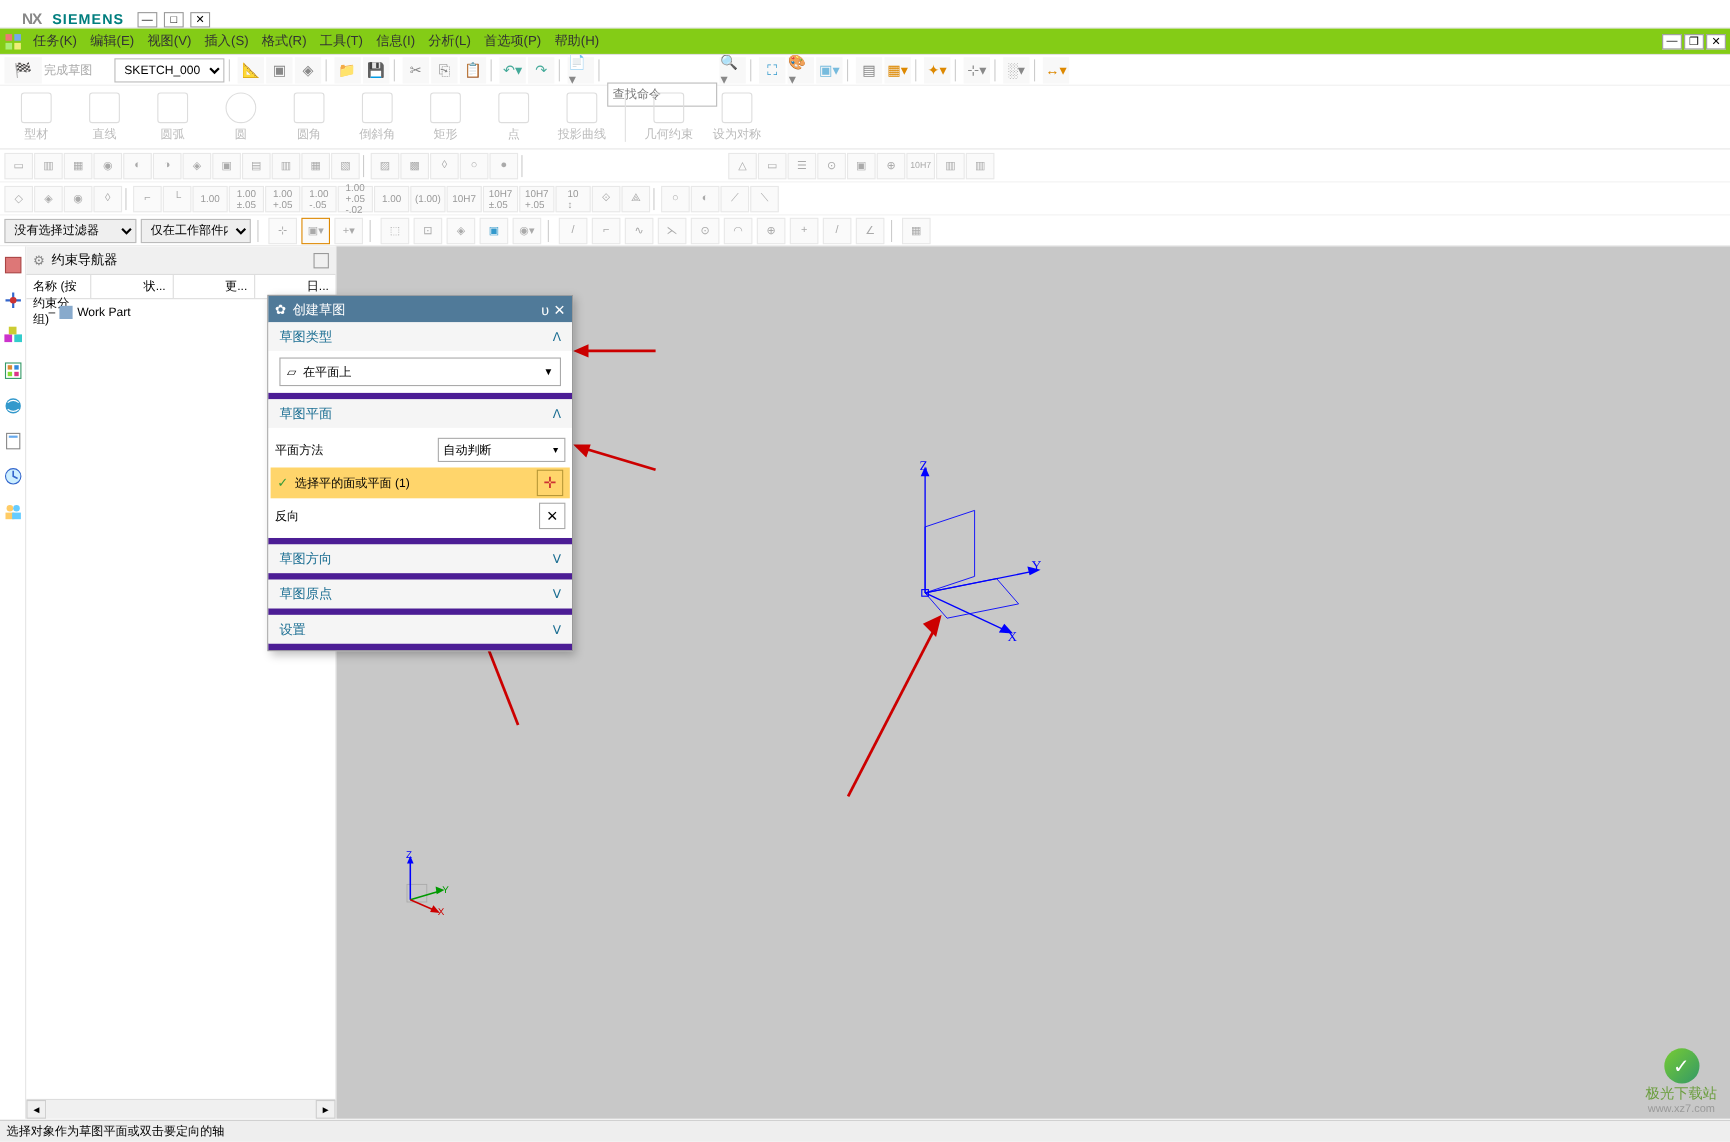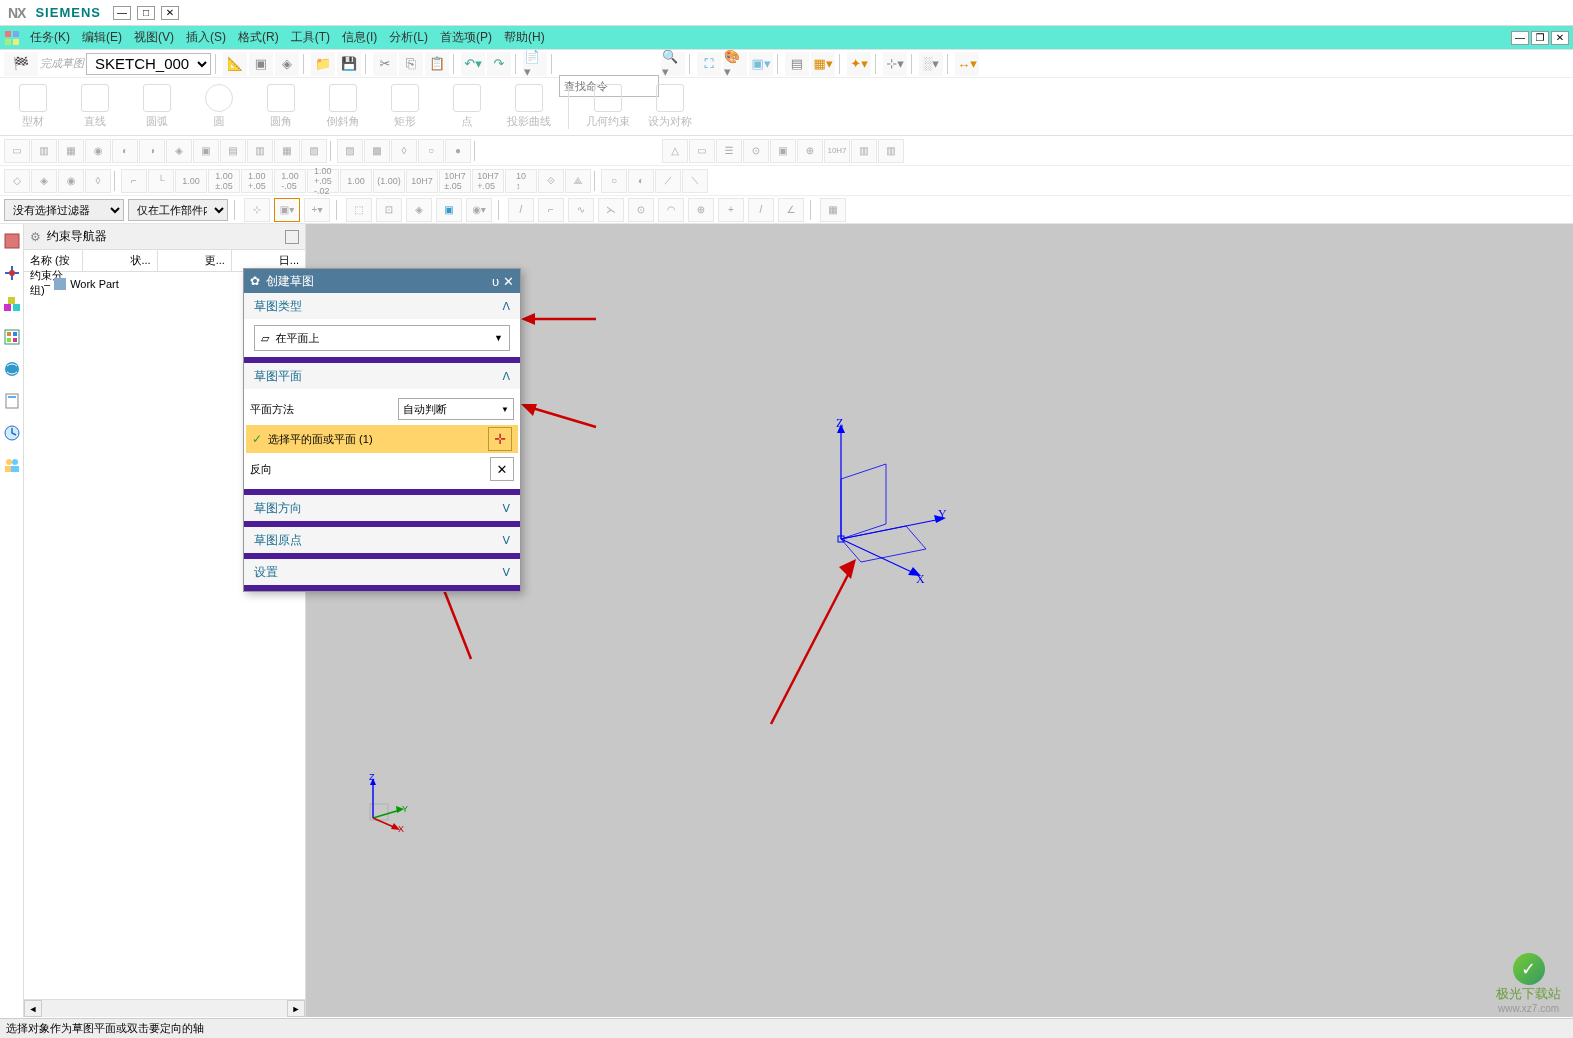--- a/index.html
+++ b/index.html
@@ -1,33 +1,33 @@
 <!DOCTYPE html>
 <html><head>
 <meta charset="utf-8">
 <style>
 * { box-sizing: border-box; margin: 0; padding: 0; font-family: "Microsoft YaHei", "Segoe UI", sans-serif; }
 body { background: #fff; overflow: hidden; width: 1573px; height: 1038px; position: relative; font-size: 12px; }
 
-.title-bar { height: 26px; background: #fff; display: flex; align-items: center; padding: 0 8px; border-bottom: 1px solid #ddd; }
+.title-bar { height: 26px; background: #fff; display: flex; align-items: flex-end; padding: 0 20px; border-bottom: 1px solid #ddd; }
 .nx-logo { font-weight: bold; color: #888; font-size: 14px; margin-right: 10px; letter-spacing: -1px; }
 .title-text { flex: 1; color: #333; font-size: 13px; }
 .siemens { color: #007e7e; font-weight: bold; font-size: 13px; letter-spacing: 1px; margin-right: 12px; }
 .win-btns { display: flex; gap: 6px; }
 .win-btn { width: 18px; height: 14px; border: 1px solid #999; background: #fff; font-size: 10px; display: flex; align-items: center; justify-content: center; cursor: pointer; }
 
-.menu-bar { height: 24px; background: #5eead4; display: flex; align-items: center; padding: 0 4px; border-bottom: 1px solid #e0e0e0; position: relative; }
+.menu-bar { height: 24px; background: #84cc16; display: flex; align-items: center; padding: 0 4px; border-bottom: 1px solid #e0e0e0; position: relative; }
 .menu-icon { width: 16px; height: 16px; margin-right: 4px; }
 .menu-item { padding: 2px 6px; cursor: pointer; color: #333; font-size: 12px; }
 .inner-win-btns { position: absolute; right: 4px; display: flex; gap: 2px; }
 
 .toolbar-row { height: 28px; background: #fff; display: flex; align-items: center; padding: 2px 4px; border-bottom: 1px solid #eee; gap: 2px; }
 .tool-btn { width: 24px; height: 24px; background: #f8f8f8; border: 1px solid transparent; display: flex; align-items: center; justify-content: center; color: #888; font-size: 13px; cursor: pointer; }
 .tool-sep { width: 4px; height: 20px; border-left: 1px solid #ccc; margin: 0 2px; }
-.sketch-select { height: 22px; border: 1px solid #bbb; padding: 0 4px; font-size: 15px; background: #fff; }
+.sketch-select { height: 22px; border: 1px solid #bbb; padding: 0 4px; font-size: 11px; background: #fff; }
 .search-box { height: 22px; width: 100px; border: 1px solid #bbb; padding: 0 4px; font-size: 11px; color: #888; background: #fff; margin-top: 44px; }
 
 .ribbon-row { height: 58px; background: #fff; display: flex; align-items: center; padding: 2px 6px; border-bottom: 1px solid #e0e0e0; gap: 8px; }
 .ribbon-btn { width: 54px; height: 52px; display: flex; flex-direction: column; align-items: center; justify-content: center; color: #bbb; font-size: 11px; gap: 2px; }
 .ribbon-icon { width: 28px; height: 28px; border: 1px solid #ddd; border-radius: 3px; }
 .ribbon-sep { width: 1px; height: 44px; background: #e0e0e0; margin: 0 4px; }
 
 .tool-row2 { height: 30px; background: #fff; display: flex; align-items: center; padding: 2px 4px; border-bottom: 1px solid #eee; gap: 1px; flex-wrap: nowrap; }
 .small-btn { width: 26px; height: 24px; background: #fafafa; border: 1px solid #e8e8e8; color: #aaa; font-size: 10px; display: flex; align-items: center; justify-content: center; }
 .dim-btn { width: 32px; height: 24px; background: #fafafa; border: 1px solid #e8e8e8; font-size: 9px; color: #999; display: flex; align-items: center; justify-content: center; }
@@ -120,21 +120,21 @@
   <span class="menu-item">帮助(H)</span>
   <div class="inner-win-btns">
     <div class="win-btn">—</div>
     <div class="win-btn">❐</div>
     <div class="win-btn">✕</div>
   </div>
 </div>
 
 <div class="toolbar-row">
   <div class="tool-btn" style="width:34px;">🏁</div>
-  <span style="color:#aaa;font-size:11px;margin-right:0;font-style:italic;">完成草图</span>
+  <span style="color:#aaa;font-size:11px;margin-right:18px;">完成草图</span>
   <select class="sketch-select"><option>SKETCH_000</option></select>
   <div class="tool-sep"></div>
   <div class="tool-btn">📐</div>
   <div class="tool-btn">▣</div>
   <div class="tool-btn">◈</div>
   <div class="tool-sep"></div>
   <div class="tool-btn">📁</div>
   <div class="tool-btn">💾</div>
   <div class="tool-sep"></div>
   <div class="tool-btn">✂</div>

